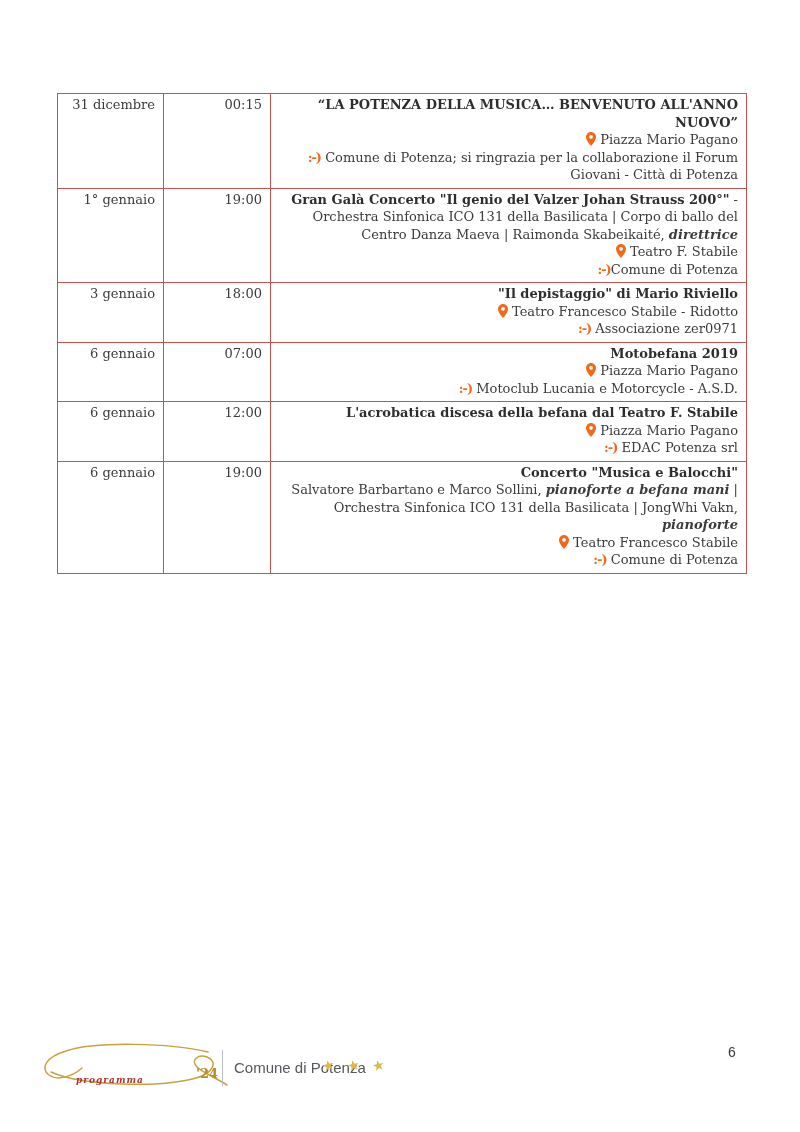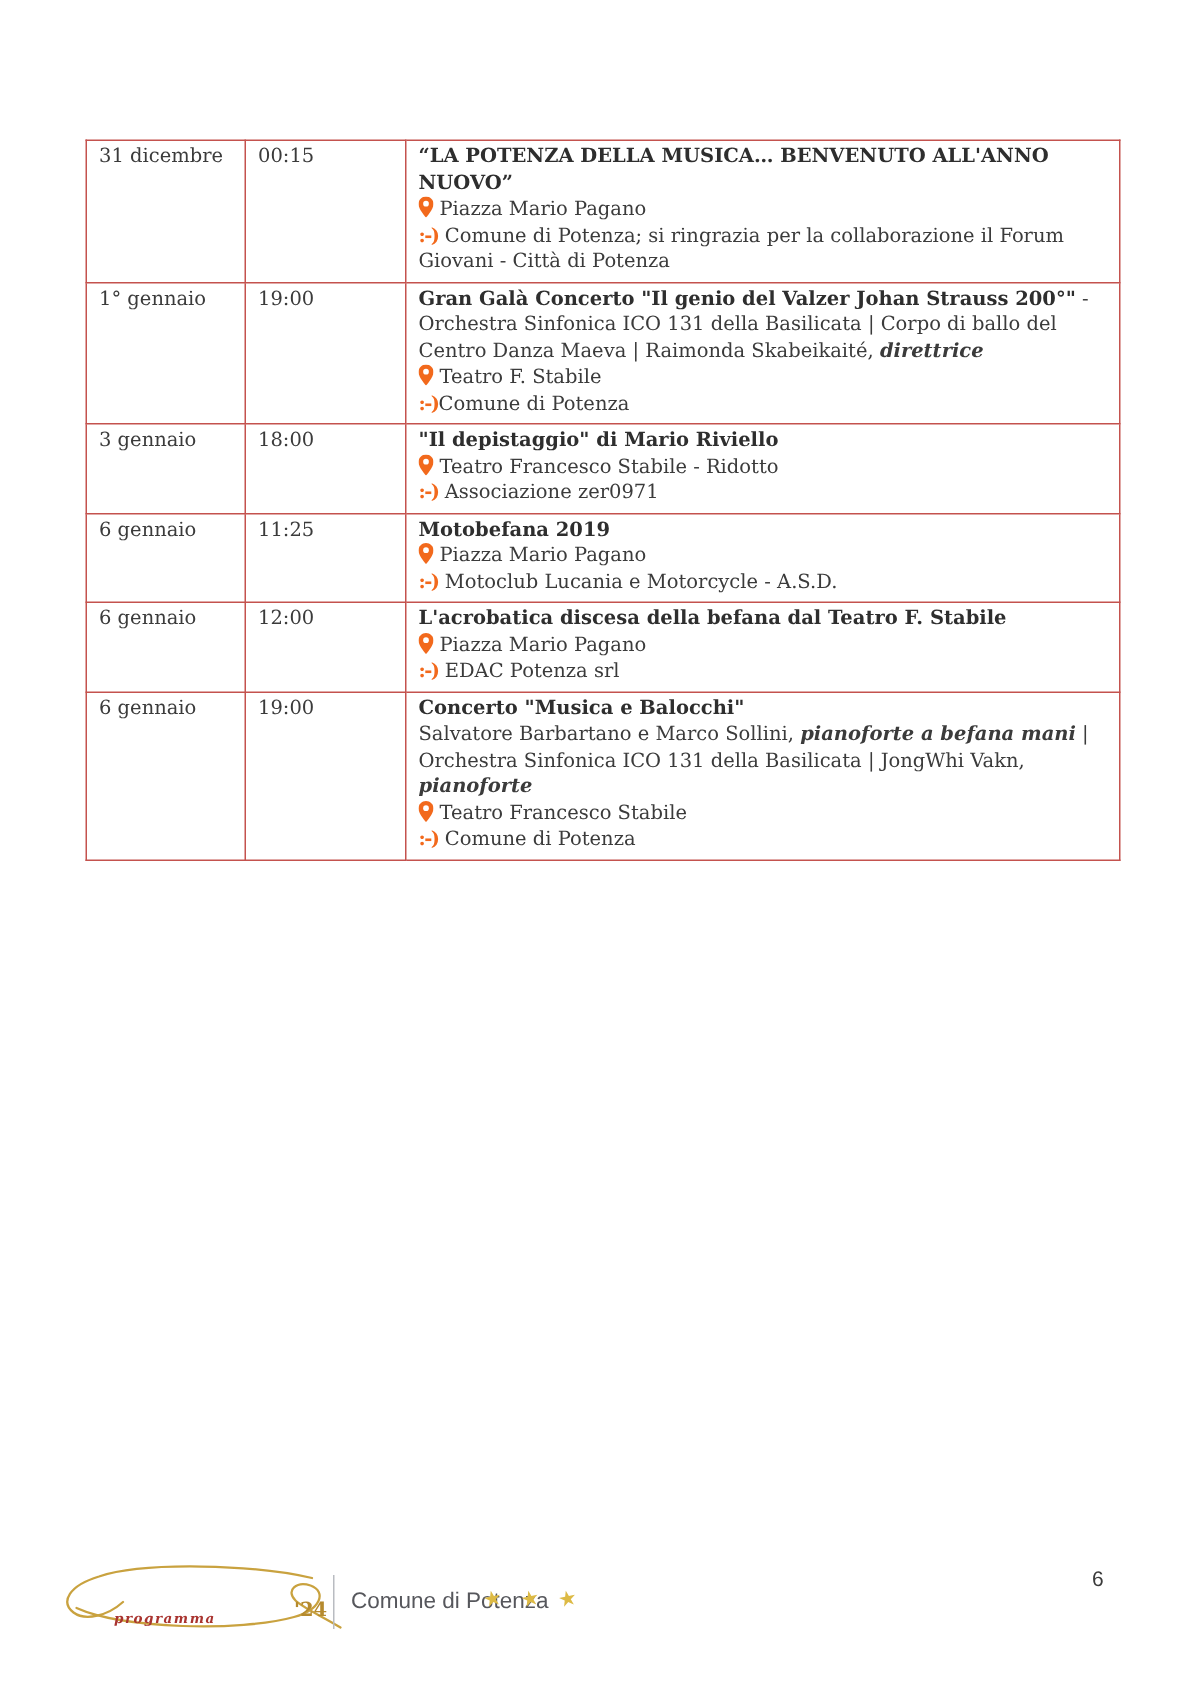--- a/index.html
+++ b/index.html
@@ -3,20 +3,21 @@
 <meta charset="utf-8">
 <style>
   html,body{margin:0;padding:0;background:#ffffff;}
   .page{
     position:relative;
     width:800px;height:1132px;
     background:#ffffff;
     font-family:"DejaVu Serif",serif;
     color:#3b3b3b;
     overflow:hidden;
+    text-align:right;
   }
   
   table.events{
     position:absolute;left:57px;top:93px;
     width:689px;
     border-collapse:collapse;
     table-layout:fixed;
   }
   table.events td{
     border:1px solid #c4524e;
@@ -120,21 +121,21 @@
             <div class="para"><span class="run-b">"Il depistaggio" di Mario Riviello</span></div>
             <div class="para"><svg class="pin-icon" width="10" height="14" viewBox="0 0 10 14">
                 <path d="M5 0 C2.24 0 0 2.24 0 5 c0 3.75 5 9 5 9 s5 -5.25 5 -9 C10 2.24 7.76 0 5 0 Z" fill="#f2691c"></path>
                 <circle cx="5" cy="4.8" r="1.9" fill="#ffffff"></circle>
               </svg><span>Teatro Francesco Stabile - Ridotto</span></div>
             <div class="para"><span class="org-icon">:-)</span><span> Associazione zer0971</span></div>
           </td>
         </tr>
         <tr class="r3">
           <td>6 gennaio</td>
-          <td>11:25</td>
+          <td>07:00</td>
           <td>
             <div class="para"><span class="run-b">Motobefana 2019</span></div>
             <div class="para"><svg class="pin-icon" width="10" height="14" viewBox="0 0 10 14">
                 <path d="M5 0 C2.24 0 0 2.24 0 5 c0 3.75 5 9 5 9 s5 -5.25 5 -9 C10 2.24 7.76 0 5 0 Z" fill="#f2691c"></path>
                 <circle cx="5" cy="4.8" r="1.9" fill="#ffffff"></circle>
               </svg><span>Piazza Mario Pagano</span></div>
             <div class="para"><span class="org-icon">:-)</span><span> Motoclub Lucania e Motorcycle - A.S.D.</span></div>
           </td>
         </tr>
         <tr class="r4">

